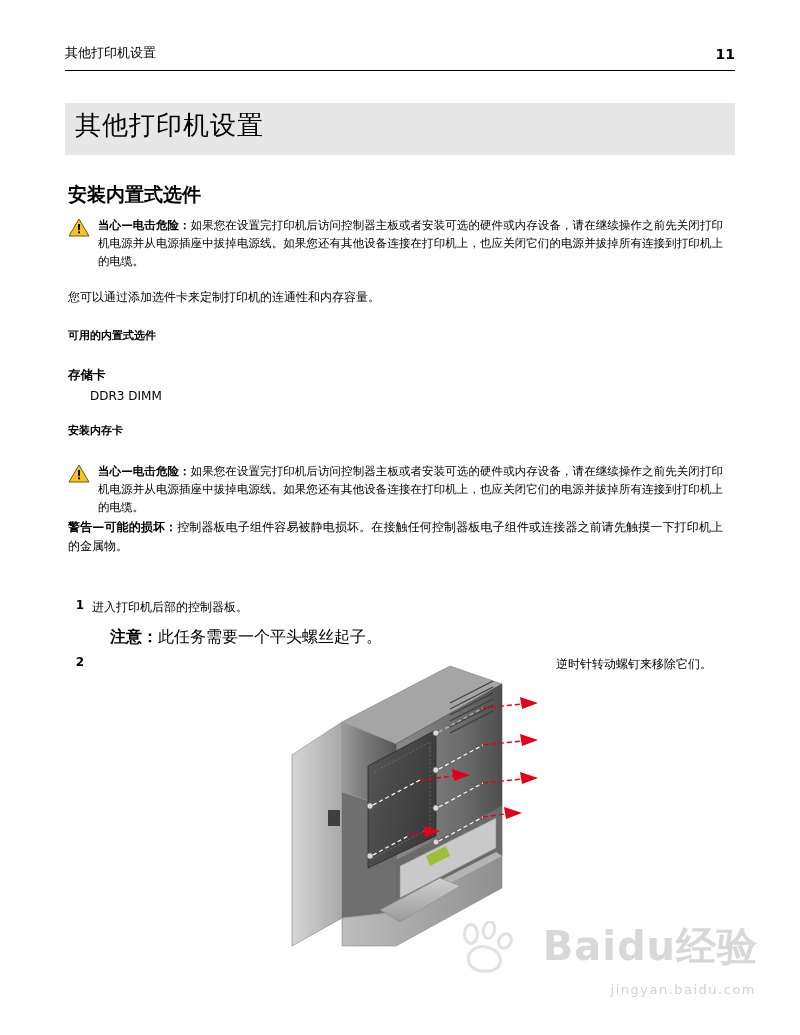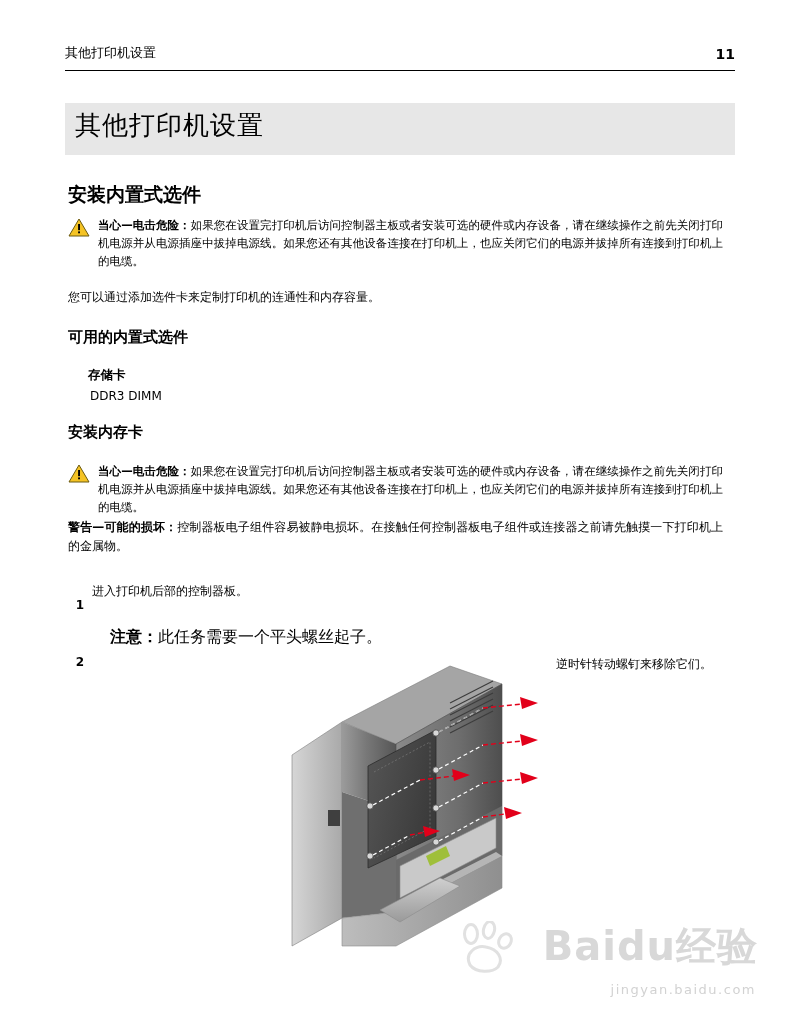--- a/index.html
+++ b/index.html
@@ -77,21 +77,21 @@
   .h2 {
     position: absolute;
     font-family: "DejaVu Sans", sans-serif;
     font-size: 19px;
     font-weight: bold;
     color: #000;
   }
   .h3 {
     position: absolute;
     font-family: "DejaVu Sans", sans-serif;
-    font-size: 15px;
+    font-size: 11px;
     font-weight: bold;
     color: #000;
   }
   .h4 {
     position: absolute;
     font-family: "DejaVu Sans", sans-serif;
     font-size: 12.5px;
     font-weight: bold;
     color: #000;
   }
@@ -222,39 +222,39 @@
       <polygon points="11,1 21,18 1,18" fill="#f5c324" stroke="#6b5a10" stroke-width="1"></polygon>
       <rect x="10.1" y="6" width="1.9" height="6.2" fill="#000"></rect>
       <rect x="10.1" y="13.4" width="1.9" height="1.9" fill="#000"></rect>
     </svg>
     <div class="caution-text"><span class="bold">当心—电击危险：</span><span>如果您在设置完打印机后访问控制器主板或者安装可选的硬件或内存设备，请在继续操作之前先关闭打印机电源并从电源插座中拔掉电源线。如果您还有其他设备连接在打印机上，也应关闭它们的电源并拔掉所有连接到打印机上的电缆。</span></div>
   </div>
 
   <div class="para" style="left:68px; top:288px; width:655px;">您可以通过添加选件卡来定制打印机的连通性和内存容量。</div>
 
   <div class="h3" style="left:68px; top:328px;">可用的内置式选件</div>
-  <div class="h4" style="left:68px; top:367px;margin-left:20px;">存储卡</div>
+  <div class="h4" style="left:68px; top:367px;">存储卡</div>
   <div class="para" style="left:90px; top:387px; width:400px;">DDR3 DIMM</div>
 
   <div class="h3" style="left:68px; top:423px;">安装内存卡</div>
 
   <div class="caution" style="left:68px; top:462px;">
     <svg class="caution-icon" viewBox="0 0 22 19">
       <polygon points="11,1 21,18 1,18" fill="#f5c324" stroke="#6b5a10" stroke-width="1"></polygon>
       <rect x="10.1" y="6" width="1.9" height="6.2" fill="#000"></rect>
       <rect x="10.1" y="13.4" width="1.9" height="1.9" fill="#000"></rect>
     </svg>
     <div class="caution-text"><span class="bold">当心—电击危险：</span><span>如果您在设置完打印机后访问控制器主板或者安装可选的硬件或内存设备，请在继续操作之前先关闭打印机电源并从电源插座中拔掉电源线。如果您还有其他设备连接在打印机上，也应关闭它们的电源并拔掉所有连接到打印机上的电缆。</span></div>
   </div>
 
   <div class="para" style="left:68px; top:518px; width:655px;"><span class="bold">警告—可能的损坏：</span><span>控制器板电子组件容易被静电损坏。在接触任何控制器板电子组件或连接器之前请先触摸一下打印机上的金属物。</span></div>
 
 
   <div class="step-num" style="left:68px; top:598px;">1</div>
-  <div class="step-text" style="left:92px; top:582px; width:620px;">进入打印机后部的控制器板。</div>
+  <div class="step-text" style="left:92px; top:598px; width:620px;">进入打印机后部的控制器板。</div>
 
   <div class="note" style="left:110px; top:627px; width:600px;"><span class="bold">注意：</span><span>此任务需要一个平头螺丝起子。</span></div>
 
   <div class="step-num" style="left:68px; top:655px;">2</div>
   <div class="step-text" style="left:92px; top:655px; width:620px;text-align:right;">逆时针转动螺钉来移除它们。</div>
 
   <svg class="figure" viewBox="0 0 330 290">
     <defs>
       <linearGradient id="gBodyTop" x1="0" y1="0" x2="1" y2="0">
         <stop offset="0" stop-color="#9b9b9b"></stop>

